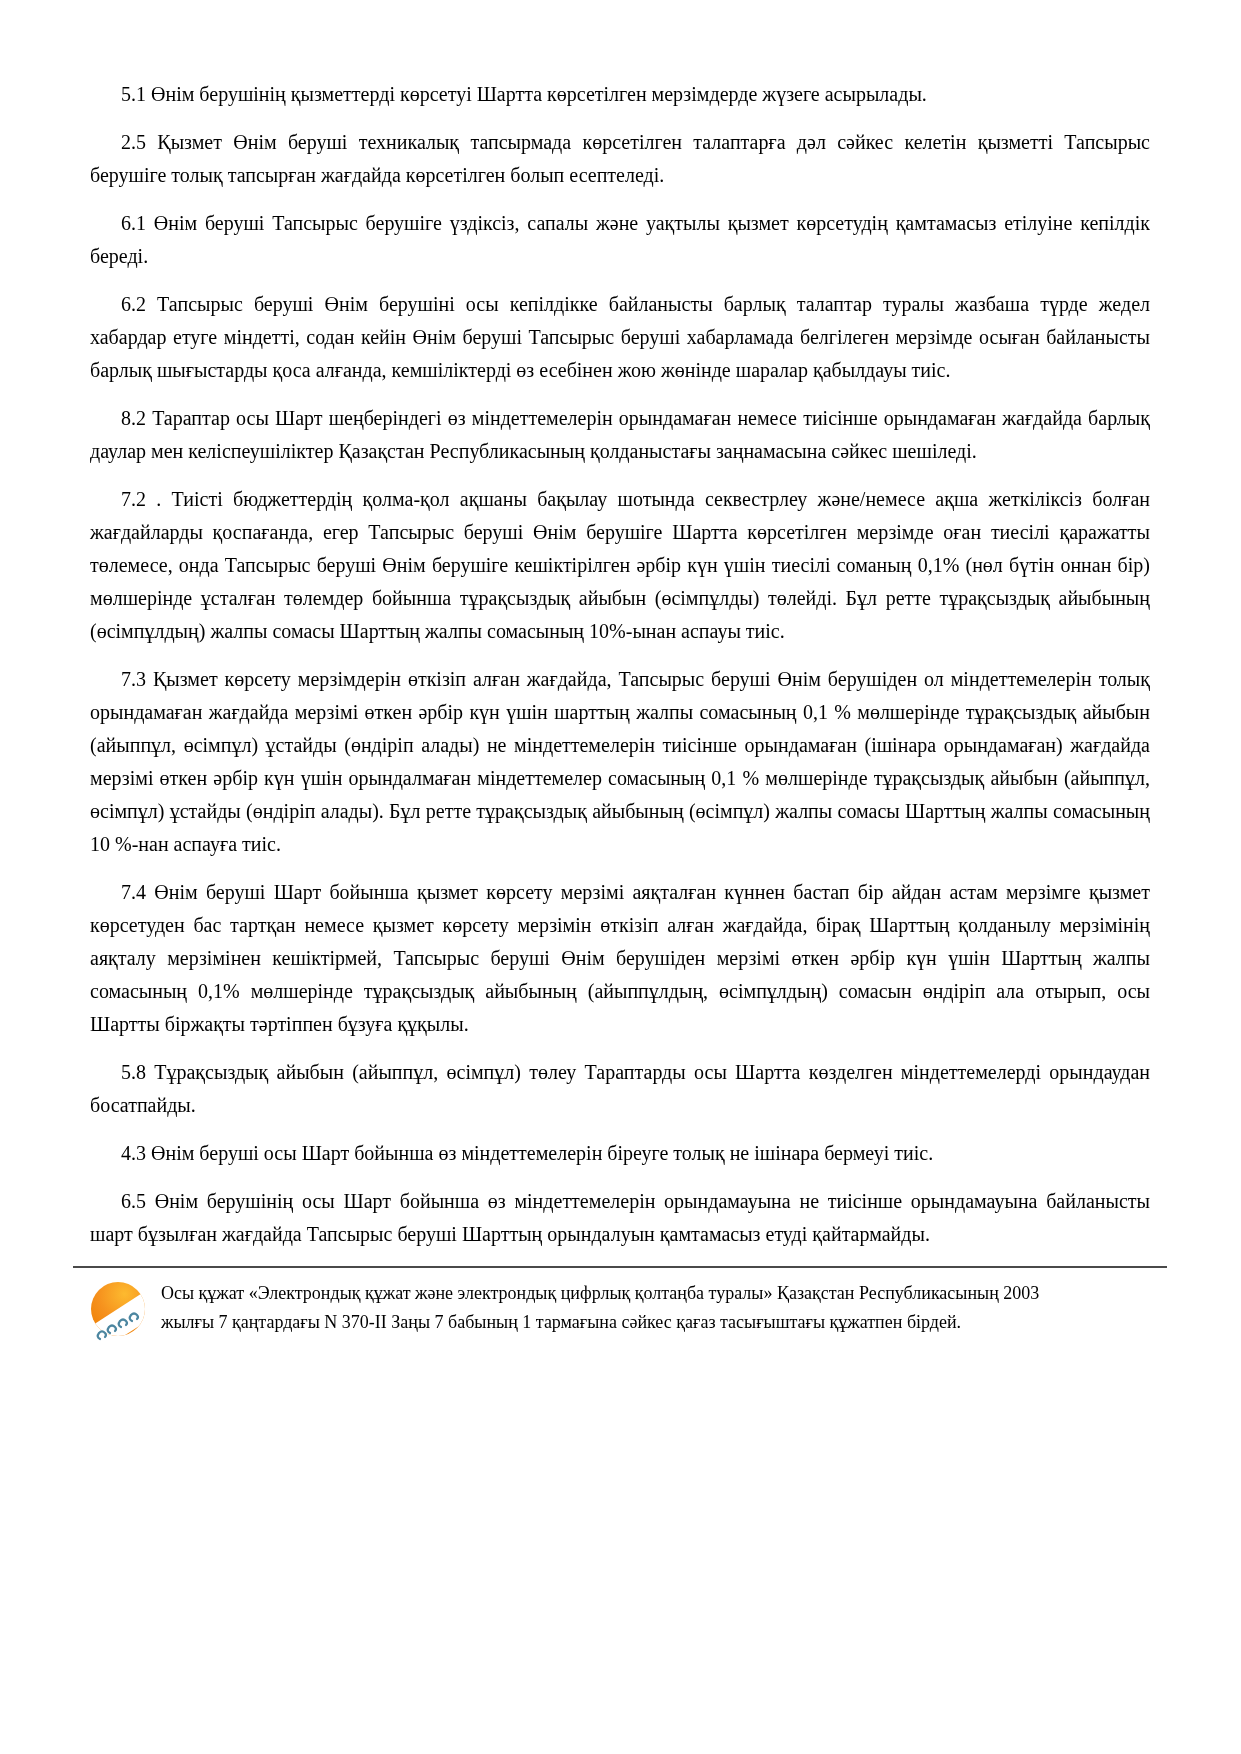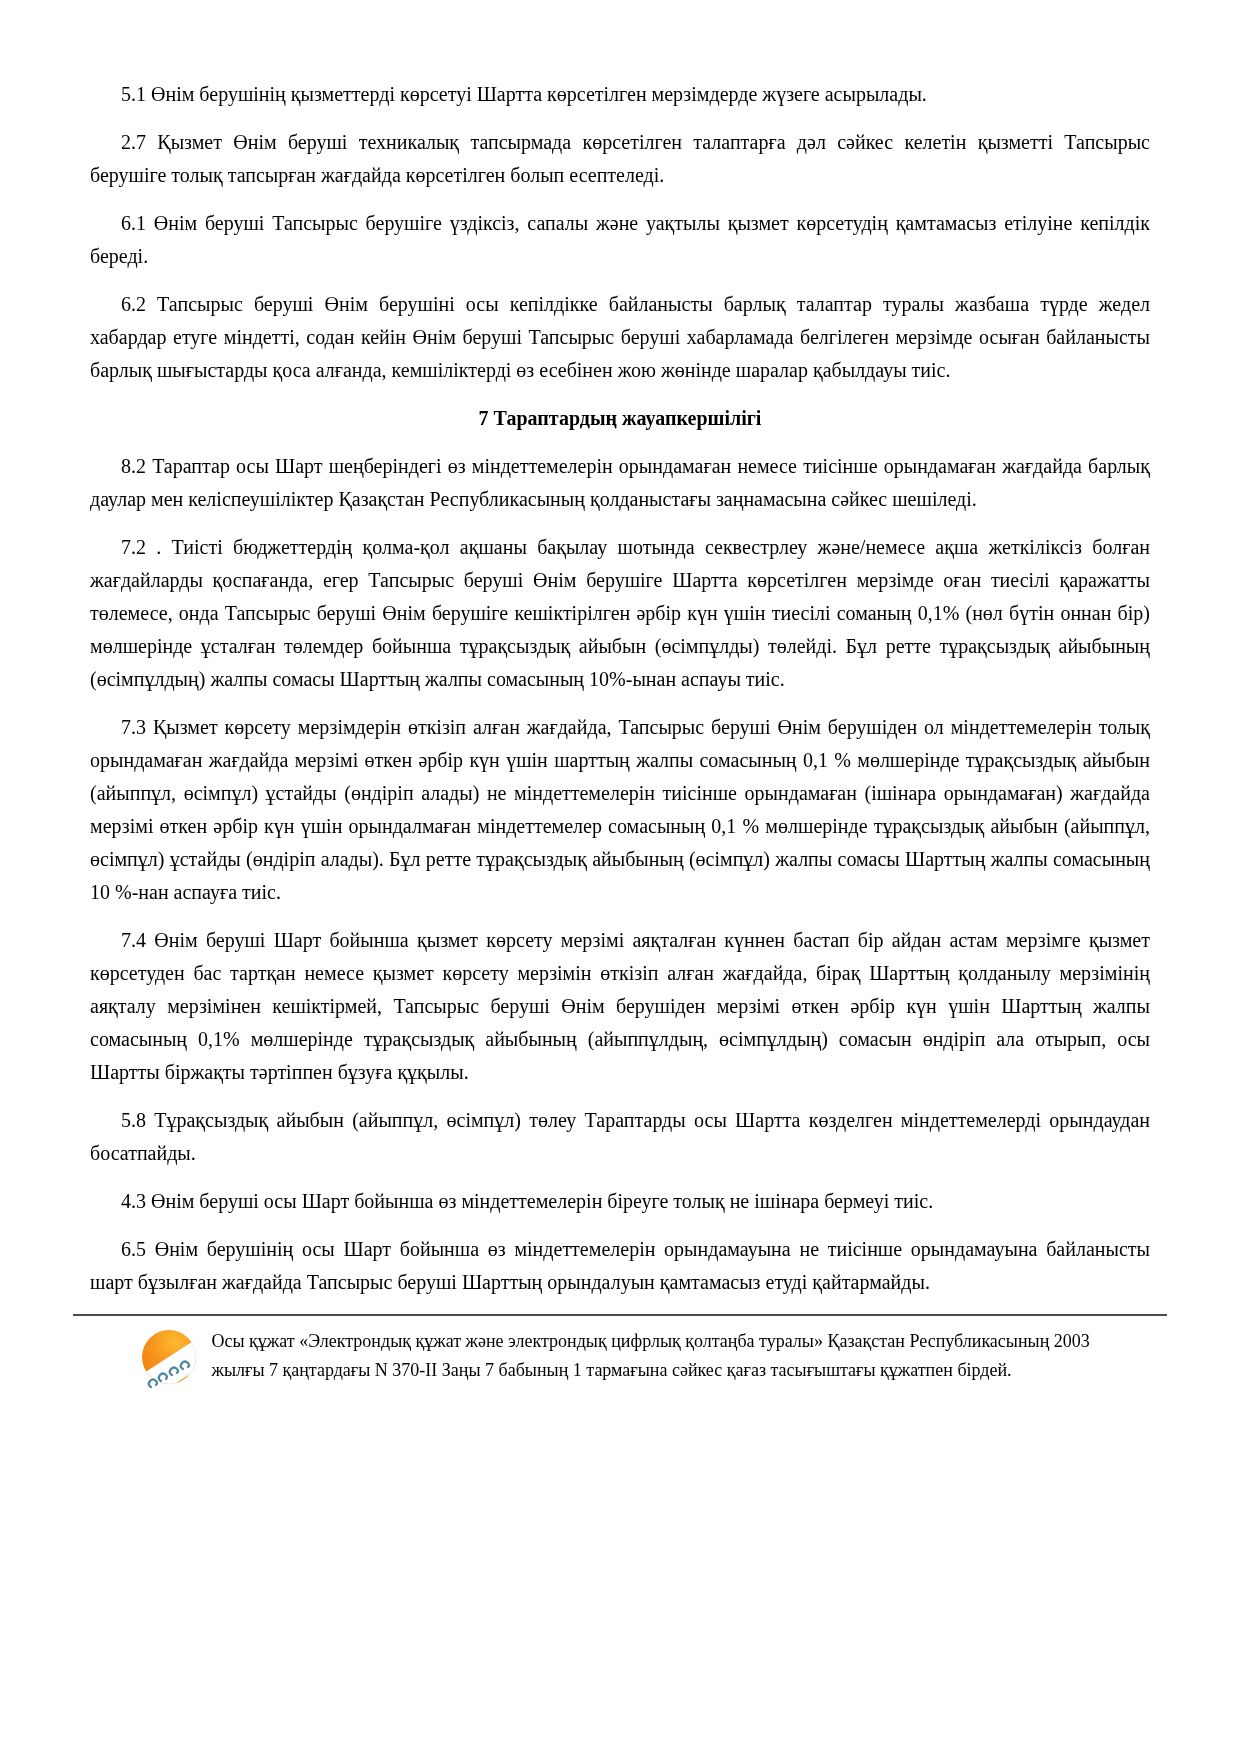--- a/index.html
+++ b/index.html
@@ -36,45 +36,43 @@
     text-indent: 0;
     margin: 0 0 15px 0;
   }
   .footer {
     margin: 8px -17px 0 -17px;
     border-top: 2px solid #4a4a4a;
     padding: 11px 0 0 17px;
     display: flex;
     align-items: flex-start;
     gap: 13px;
-    justify-content: center;
   }
   .footer-logo {
     flex: 0 0 auto;
     width: 58px;
     height: 66px;
     margin-top: 2px;
   }
   .footer-note {
     font-size: 18px;
     line-height: 29px;
     max-width: 905px;
     text-align: left;
   }
 </style>
 </head>
 <body>
 
 <div class="page">
 
   <p class="para">5.1 Өнім берушінің қызметтерді көрсетуі Шартта көрсетілген мерзімдерде жүзеге асырылады.</p>
-  <p class="para">2.7 Қызмет Өнім беруші техникалық тапсырмада көрсетілген талаптарға дәл сәйкес келетін қызметті Тапсырыс берушіге толық тапсырған жағдайда көрсетілген болып есептеледі.</p>
+  <p class="para">2.5 Қызмет Өнім беруші техникалық тапсырмада көрсетілген талаптарға дәл сәйкес келетін қызметті Тапсырыс берушіге толық тапсырған жағдайда көрсетілген болып есептеледі.</p>
   <p class="para">6.1 Өнім беруші Тапсырыс берушіге үздіксіз, сапалы және уақтылы қызмет көрсетудің қамтамасыз етілуіне кепілдік береді.</p>
   <p class="para">6.2 Тапсырыс беруші Өнім берушіні осы кепілдікке байланысты барлық талаптар туралы жазбаша түрде жедел хабардар етуге міндетті, содан кейін Өнім беруші Тапсырыс беруші хабарламада белгілеген мерзімде осыған байланысты барлық шығыстарды қоса алғанда, кемшіліктерді өз есебінен жою жөнінде шаралар қабылдауы тиіс.</p>
-  <p class="heading">7 Тараптардың жауапкершілігі</p>
   <p class="para">8.2 Тараптар осы Шарт шеңберіндегі өз міндеттемелерін орындамаған немесе тиісінше орындамаған жағдайда барлық даулар мен келіспеушіліктер Қазақстан Республикасының қолданыстағы заңнамасына сәйкес шешіледі.</p>
   <p class="para">7.2 . Тиісті бюджеттердің қолма-қол ақшаны бақылау шотында секвестрлеу және/немесе ақша жеткіліксіз болған жағдайларды қоспағанда, егер Тапсырыс беруші Өнім берушіге Шартта көрсетілген мерзімде оған тиесілі қаражатты төлемесе, онда Тапсырыс беруші Өнім берушіге кешіктірілген әрбір күн үшін тиесілі соманың 0,1% (нөл бүтін оннан бір) мөлшерінде ұсталған төлемдер бойынша тұрақсыздық айыбын (өсімпұлды) төлейді. Бұл ретте тұрақсыздық айыбының (өсімпұлдың) жалпы сомасы Шарттың жалпы сомасының 10%-ынан аспауы тиіс.</p>
   <p class="para">7.3 Қызмет көрсету мерзімдерін өткізіп алған жағдайда, Тапсырыс беруші Өнім берушіден ол міндеттемелерін толық орындамаған жағдайда мерзімі өткен әрбір күн үшін шарттың жалпы сомасының 0,1 % мөлшерінде тұрақсыздық айыбын (айыппұл, өсімпұл) ұстайды (өндіріп алады) не міндеттемелерін тиісінше орындамаған (ішінара орындамаған) жағдайда мерзімі өткен әрбір күн үшін орындалмаған міндеттемелер сомасының 0,1 % мөлшерінде тұрақсыздық айыбын (айыппұл, өсімпұл) ұстайды (өндіріп алады). Бұл ретте тұрақсыздық айыбының (өсімпұл) жалпы сомасы Шарттың жалпы сомасының 10 %-нан аспауға тиіс.</p>
   <p class="para">7.4 Өнім беруші Шарт бойынша қызмет көрсету мерзімі аяқталған күннен бастап бір айдан астам мерзімге қызмет көрсетуден бас тартқан немесе қызмет көрсету мерзімін өткізіп алған жағдайда, бірақ Шарттың қолданылу мерзімінің аяқталу мерзімінен кешіктірмей, Тапсырыс беруші Өнім берушіден мерзімі өткен әрбір күн үшін Шарттың жалпы сомасының 0,1% мөлшерінде тұрақсыздық айыбының (айыппұлдың, өсімпұлдың) сомасын өндіріп ала отырып, осы Шартты біржақты тәртіппен бұзуға құқылы.</p>
   <p class="para">5.8 Тұрақсыздық айыбын (айыппұл, өсімпұл) төлеу Тараптарды осы Шартта көзделген міндеттемелерді орындаудан босатпайды.</p>
   <p class="para">4.3 Өнім беруші осы Шарт бойынша өз міндеттемелерін біреуге толық не ішінара бермеуі тиіс.</p>
   <p class="para">6.5 Өнім берушінің осы Шарт бойынша өз міндеттемелерін орындамауына не тиісінше орындамауына байланысты шарт бұзылған жағдайда Тапсырыс беруші Шарттың орындалуын қамтамасыз етуді қайтармайды.</p>
 
   <div class="footer">
     <span class="footer-logo">

